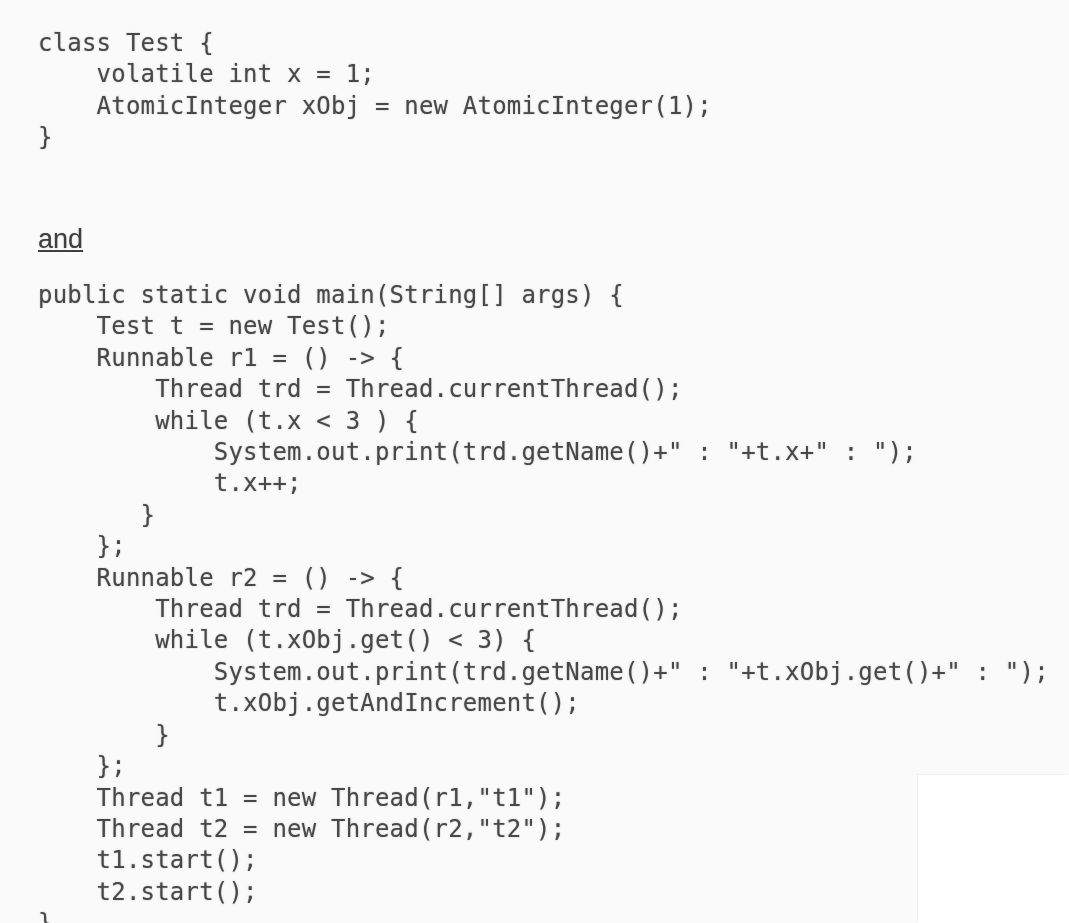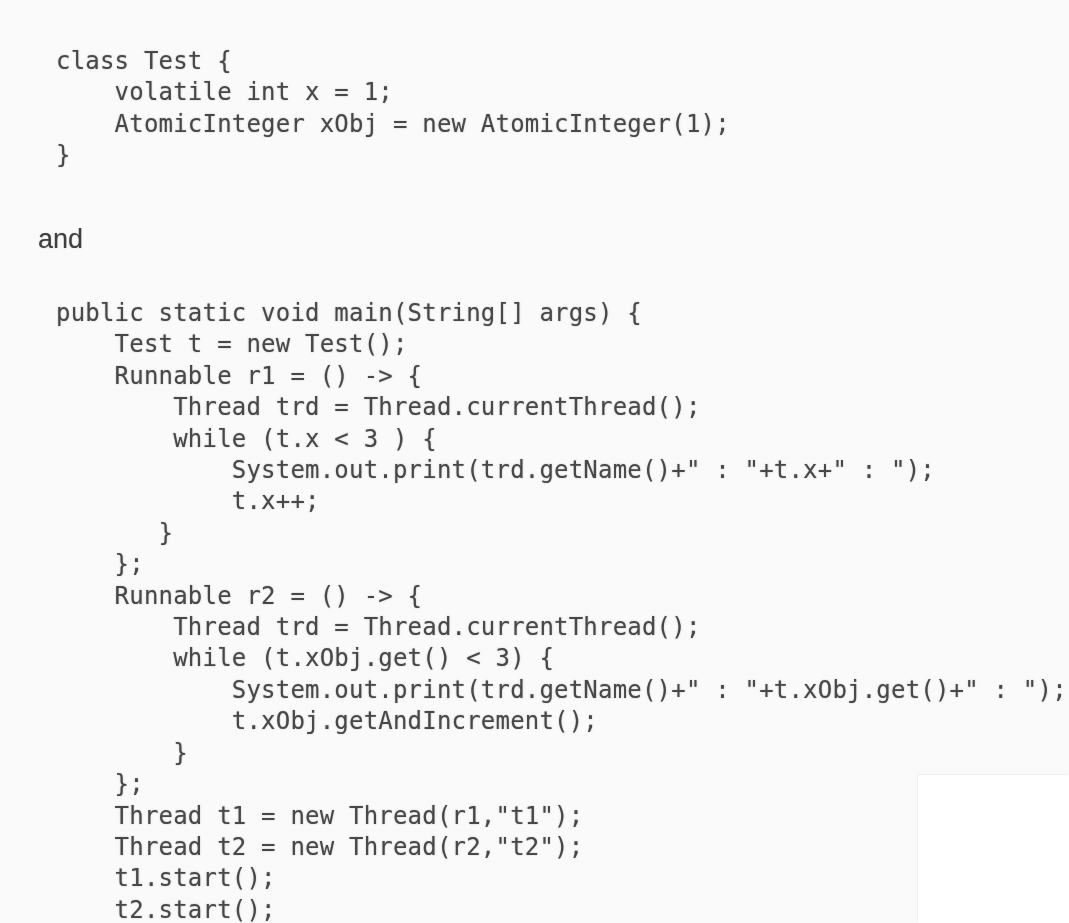--- a/index.html
+++ b/index.html
@@ -10,40 +10,41 @@
   .screen {
     position: relative;
     width: 1069px;
     height: 923px;
     background: #fafafa;
     overflow: hidden;
   }
   .code {
     position: absolute;
     left: 38px;
-    margin: 18px;
+    margin: 0;
     font-family: "DejaVu Sans Mono", "Liberation Mono", monospace;
     font-size: 24px;
     line-height: 31.4px;
     letter-spacing: 0.2px;
     color: #484848;
     white-space: pre;
     text-shadow: 0 0 1.5px rgba(95, 95, 95, 0.5);
   }
   .code-block-1 { top: 28px; }
   .code-block-2 { top: 280px; }
   .and-label {
     position: absolute;
     left: 38px;
     top: 223px;
     font-family: "Liberation Sans", sans-serif;
     font-size: 27px;
     line-height: 32px;
     color: #3f3f3f;
     text-shadow: 0 0 1.2px rgba(80, 80, 80, 0.45);
+    text-decoration: underline;
   }
   .white-patch {
     position: absolute;
     left: 918px;
     top: 775px;
     right: 0;
     bottom: 0;
     background: #ffffff;
     box-shadow: -1px -1px 0 #efefef;
   }

